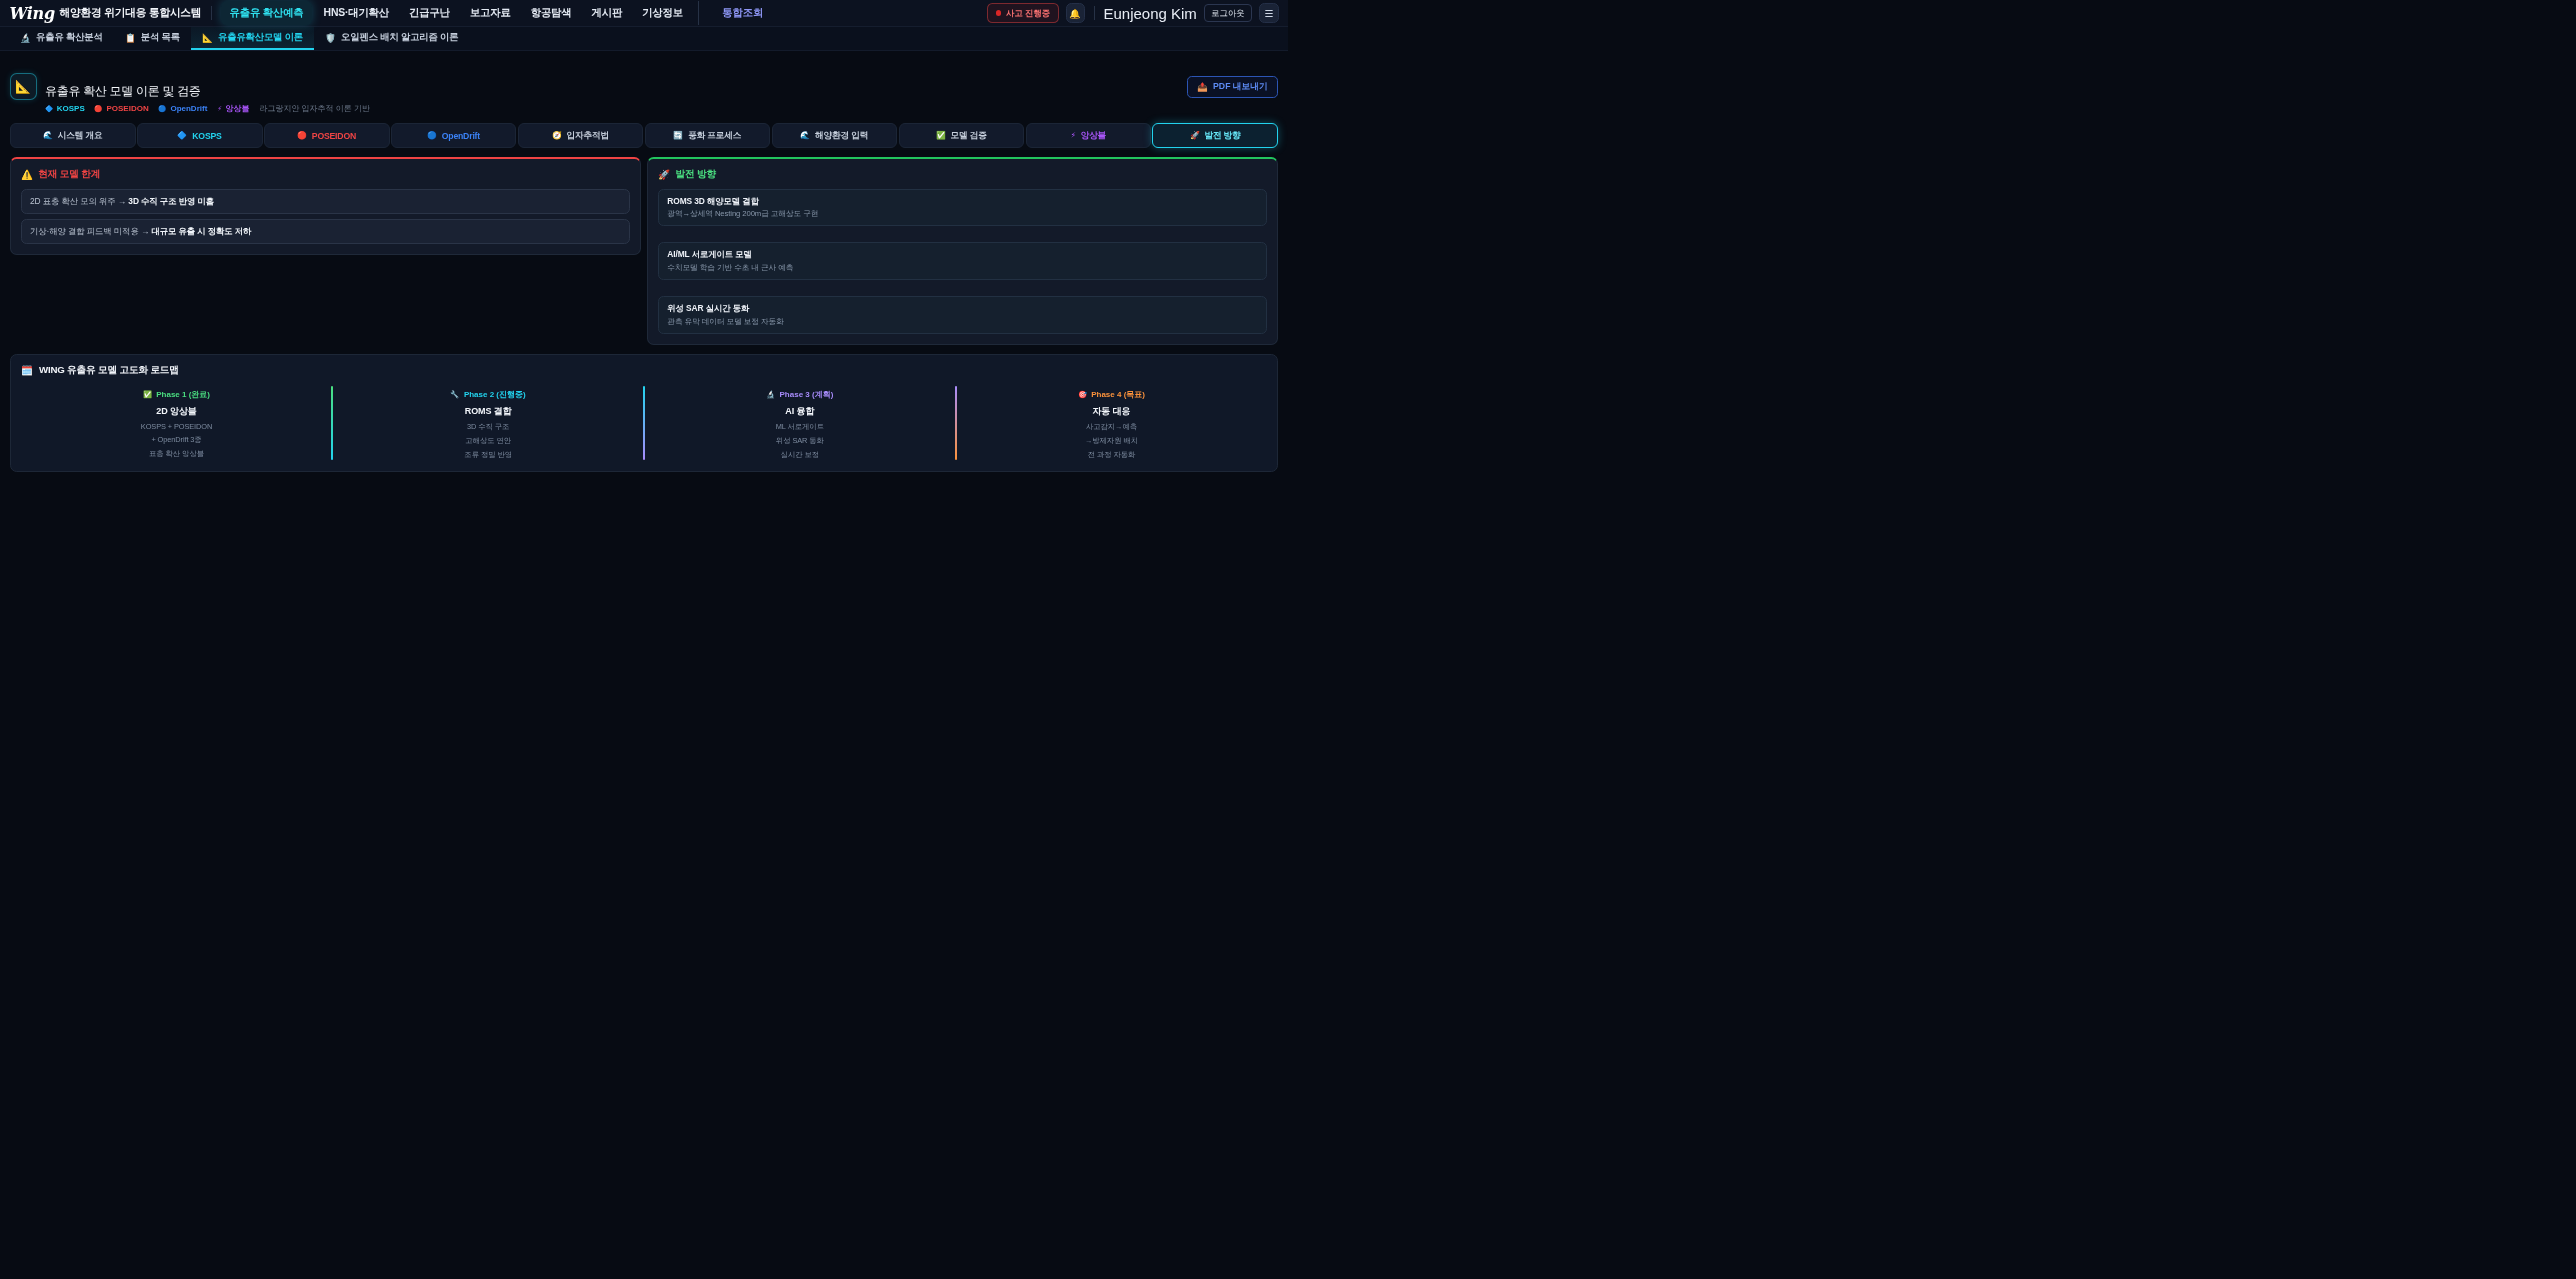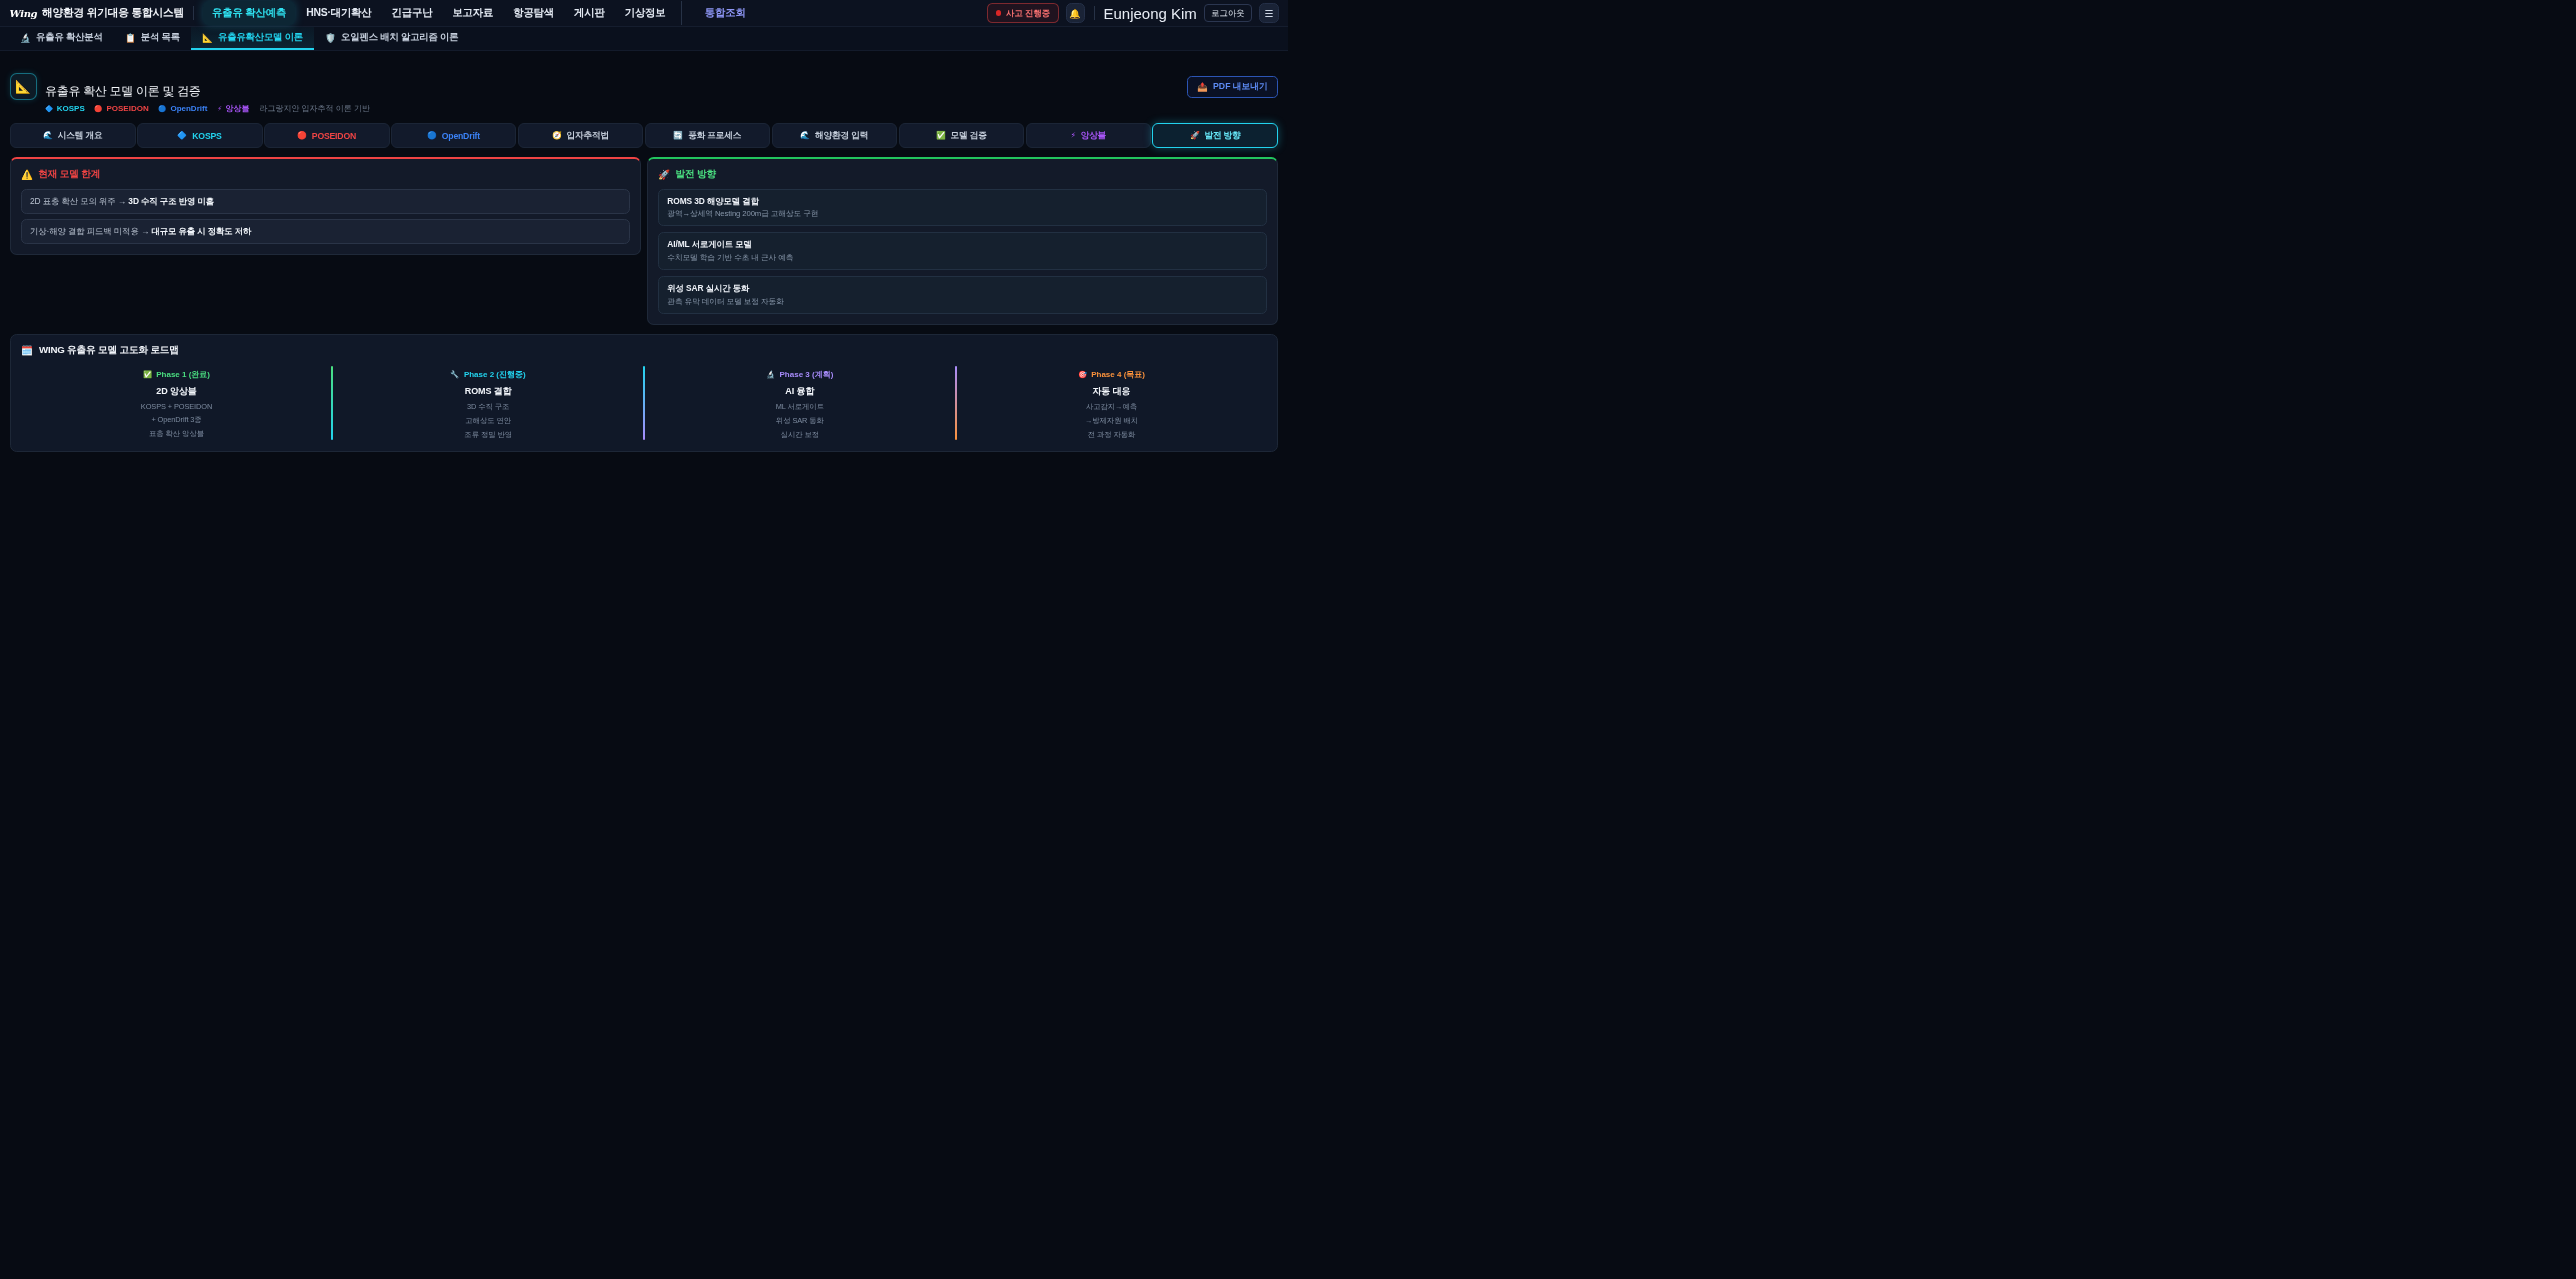--- a/index.html
+++ b/index.html
@@ -1,21 +1,21 @@
 <!DOCTYPE html>
 <html lang="ko" style="font-size:10.7px"><head>
 <meta charset="utf-8">
 <style>
   * { margin:0; padding:0; box-sizing:border-box; }
   html,body { width:1288px; min-height:639px; background:#070b13; font-family:"Liberation Sans","DejaVu Sans",sans-serif; color:#dfe6ef; }
 
   
   .topnav { height:27px; background:#0c1220; display:flex; align-items:center; padding:0 9.4px; border-bottom:0.7px solid #151d2e; }
   .brand { display:flex; align-items:center; gap:4.7px; white-space:nowrap; }
-  .logo-mark { font-family:"DejaVu Serif",serif; font-style:italic; font-weight:bold; font-size:10px; color:#ffffff; letter-spacing:-0.3px; }
+  .logo-mark { font-family:"DejaVu Serif",serif; font-style:italic; font-weight:bold; font-size:16px; color:#ffffff; letter-spacing:-0.3px; }
   .logo-title { font-size:10.7px; font-weight:bold; color:#f2f5fa; letter-spacing:-0.2px; }
   .vsep { width:0.7px; height:13.4px; background:#273246; margin:0 9.4px; flex:none; }
   .mainmenu { display:flex; align-items:flex-start; gap:2.7px; }
   .nav-item { font-size:10.4px; font-weight:bold; color:#e3e9f2; padding:4.7px 8.7px; border-radius:5.4px; cursor:pointer; white-space:nowrap; letter-spacing:-0.2px; }
   .nav-item.active { color:#2fe0ef; background:rgba(34,211,238,0.10); box-shadow:0 0 9.4px rgba(34,211,238,0.25); }
   .nav-item.linked { color:#8e96f5; border-left:0.7px solid #273246; border-radius:0 5.4px 5.4px 0; margin-left:4px; padding-left:23px; }
   .nav-right { margin-left:auto; display:flex; align-items:center; gap:6.7px; }
   .incident-badge { display:flex; align-items:center; gap:4.7px; font-size:8.4px; font-weight:bold; color:#f87171; border:0.7px solid rgba(239,68,68,0.45); background:rgba(127,29,29,0.18); border-radius:5.4px; padding:3.4px 8px; cursor:pointer; }
   .incident-dot { width:5.4px; height:5.4px; border-radius:50%; background:#dc2626; }
   .icon-btn { width:19.5px; height:19.5px; border-radius:5.4px; background:#1a2336; border:0.7px solid #242f47; display:flex; align-items:center; justify-content:center; font-size:9.4px; cursor:pointer; }
@@ -51,21 +51,21 @@
   .panels { margin-top:9.4px; display:flex; gap:6.7px; align-items:flex-start; }
   .panel { flex:1; background:#131a29; border:0.7px solid #1f2939; border-radius:6.7px; padding:8.7px 10px 10px; }
   .panel.limit { border-top:2px solid #ef4444; min-height:87px; }
   .panel.dir   { border-top:2px solid #22c55e; min-height:111px; }
   .panel-title { font-size:9.7px; font-weight:bold; display:flex; align-items:center; gap:5.4px; margin-bottom:7.4px; letter-spacing:-0.2px; }
   .panel.limit .panel-title { color:#ef4444; }
   .panel.dir   .panel-title { color:#4ade80; }
   .limit-item { background:#1a2233; border:0.7px solid #2a3447; border-radius:5.4px; padding:6px 8px; font-size:8.4px; color:#b9c2d0; margin-bottom:5.4px; letter-spacing:-0.1px; }
   .limit-item b { color:#f1f5fa; }
   .limit-item:last-child { margin-bottom:0; }
-  .dir-card { background:#15202e; border:0.7px solid #223042; border-radius:5.4px; padding:6px 8px; margin-bottom:6px; }
+  .dir-card { background:#15202e; border:0.7px solid #223042; border-radius:5.4px; padding:6px 8px; margin-bottom:16px; }
   .dir-card:last-child { margin-bottom:0; }
   .dir-title { font-size:8.4px; font-weight:bold; color:#eef2f8; letter-spacing:-0.1px; }
   .dir-desc { font-size:7.7px; color:#8796aa; margin-top:2.7px; letter-spacing:-0.1px; }
 
   
   .roadmap { margin-top:9.4px; background:#101828; border:0.7px solid #1d2737; border-radius:6.7px; padding:8.7px 10.7px 11.4px; }
   .roadmap-title { font-size:9.7px; font-weight:bold; color:#f2f5fa; display:flex; align-items:center; gap:5.4px; letter-spacing:-0.2px; }
   .roadmap-body { margin-top:9.4px; display:flex; align-items:stretch; }
   .phase-col { flex:1; text-align:center; padding-top:1.3px; }
   .phase-label { font-size:8px; font-weight:bold; display:inline-flex; align-items:center; gap:4px; }

